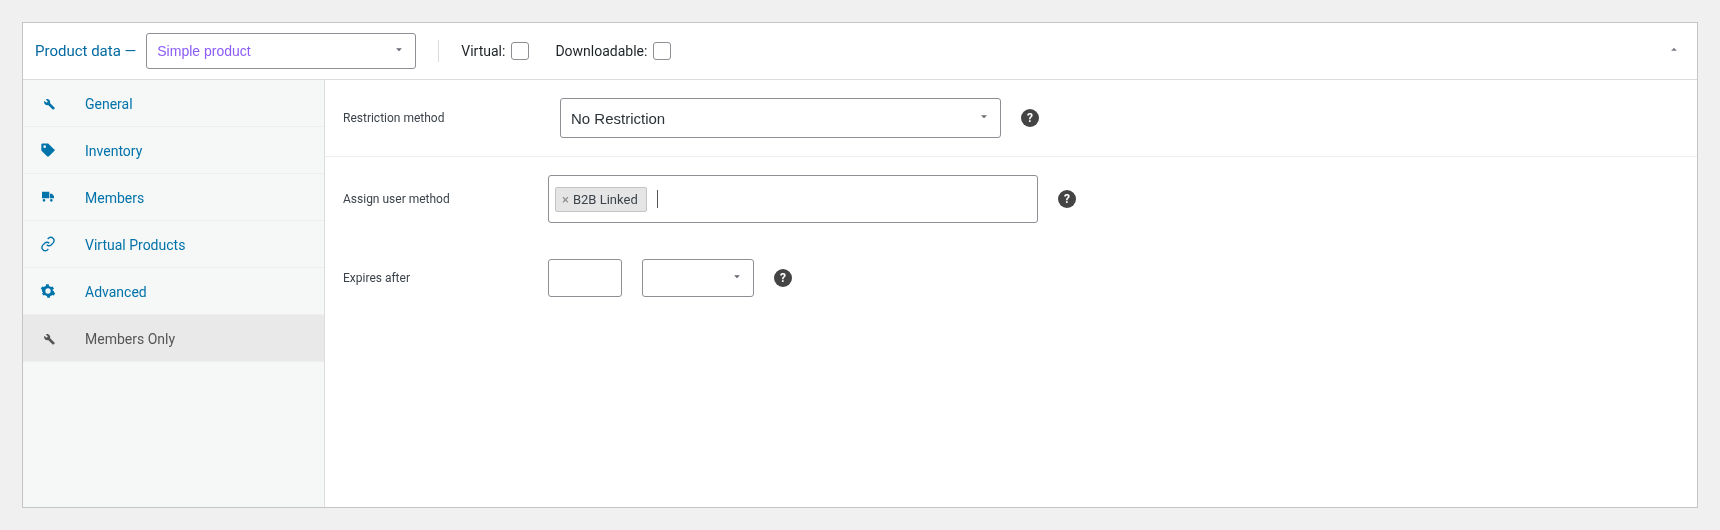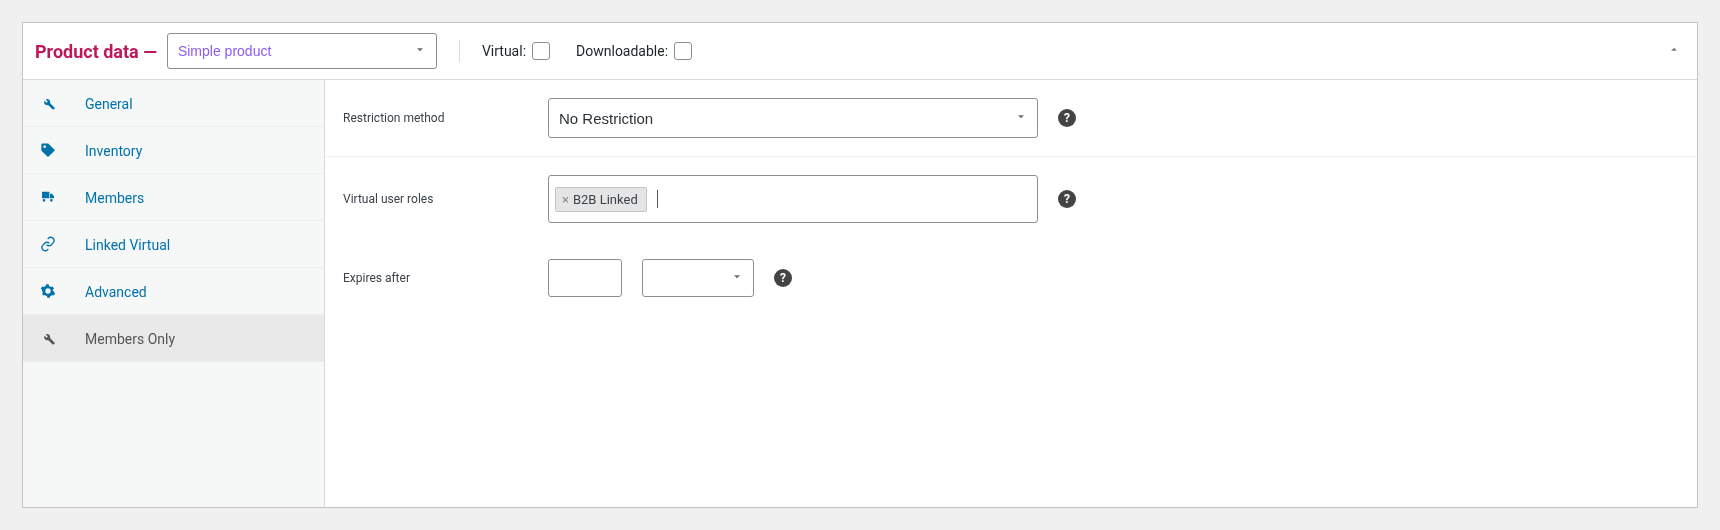--- a/index.html
+++ b/index.html
@@ -22,23 +22,23 @@
   }
   .panel-header {
     border-bottom: 1px solid #dcdcde;
     padding: 10px 18px 10px 12px;
     display: flex;
     align-items: center;
     gap: 10px;
     position: relative;
   }
   .panel-title {
-    font-size: 18px;
-    font-weight: 700;
-    color: #be185d;
+    font-size: 15px;
+    font-weight: 400;
+    color: #0369a1;
   }
   .product-type-select {
     border: 1px solid #8c8f94;
     border-radius: 3px;
     background: #fff;
     height: 36px;
     min-width: 270px;
     padding: 0 30px 0 10px;
     font-size: 14px;
     color: #8b5cf6;
@@ -135,29 +135,30 @@
     border-bottom: 1px solid #eee;
     gap: 20px;
   }
   .form-row.noborder { border-bottom: none; }
   .form-label {
     width: 185px;
     font-size: 12px;
     color: #3c434a;
   }
   .select-large {
-    width: 490px;
+    width: 441px;
     height: 40px;
     border: 1px solid #8c8f94;
     border-radius: 3px;
     padding: 0 30px 0 10px;
     font-size: 15px;
     color: #2c3338;
     background: #fff;
     appearance: none;
+    margin-left: 12px;
   }
   .help-icon {
     width: 18px;
     height: 18px;
     border-radius: 50%;
     background: #444;
     color: #fff;
     display: flex;
     align-items: center;
     justify-content: center;
@@ -290,21 +291,21 @@
             <span>Members</span>
           </a>
         </li>
         <li>
           <a href="#">
             <span class="tab-icon">
               <svg viewBox="0 0 24 24">
                 <path d="M10 13a5 5 0 007 0l3-3a5 5 0 00-7-7l-1.5 1.5M14 11a5 5 0 00-7 0l-3 3a5 5 0 007 7l1.5-1.5" fill="none" stroke="currentColor" stroke-width="2"></path>
               </svg>
             </span>
-            <span>Linked Virtual</span>
+            <span>Virtual Products</span>
           </a>
         </li>
         <li>
           <a href="#">
             <span class="tab-icon">
               <svg viewBox="0 0 24 24">
                 <path d="M12 8a4 4 0 100 8 4 4 0 000-8zm9 4c0 .6-.1 1.2-.2 1.8l2 1.6-2 3.4-2.4-.8c-.9.7-2 1.3-3.1 1.6l-.4 2.4h-4l-.4-2.4c-1.1-.3-2.2-.9-3.1-1.6l-2.4.8-2-3.4 2-1.6C3.1 13.2 3 12.6 3 12s.1-1.2.2-1.8l-2-1.6 2-3.4 2.4.8c.9-.7 2-1.3 3.1-1.6L9.1 2h4l.4 2.4c1.1.3 2.2.9 3.1 1.6l2.4-.8 2 3.4-2 1.6c.1.6.2 1.2.2 1.8z"></path>
               </svg>
             </span>
             <span>Advanced</span>
@@ -333,21 +334,21 @@
           <span class="chev">
             <svg width="14" height="14" viewBox="0 0 24 24">
                 <path fill="currentColor" d="M7 10l5 5 5-5z"></path>
               </svg>
           </span>
         </span>
         <span class="help-icon">?</span>
       </div>
 
       <div class="form-row noborder">
-        <span class="form-label">Virtual user roles</span>
+        <span class="form-label">Assign user method</span>
         <div class="multiselect">
           <span class="chip">
             <span class="chip-x">×</span>
             <span>B2B Linked</span>
           </span>
           <span class="cursor-line"></span>
         </div>
         <span class="help-icon">?</span>
       </div>
 

